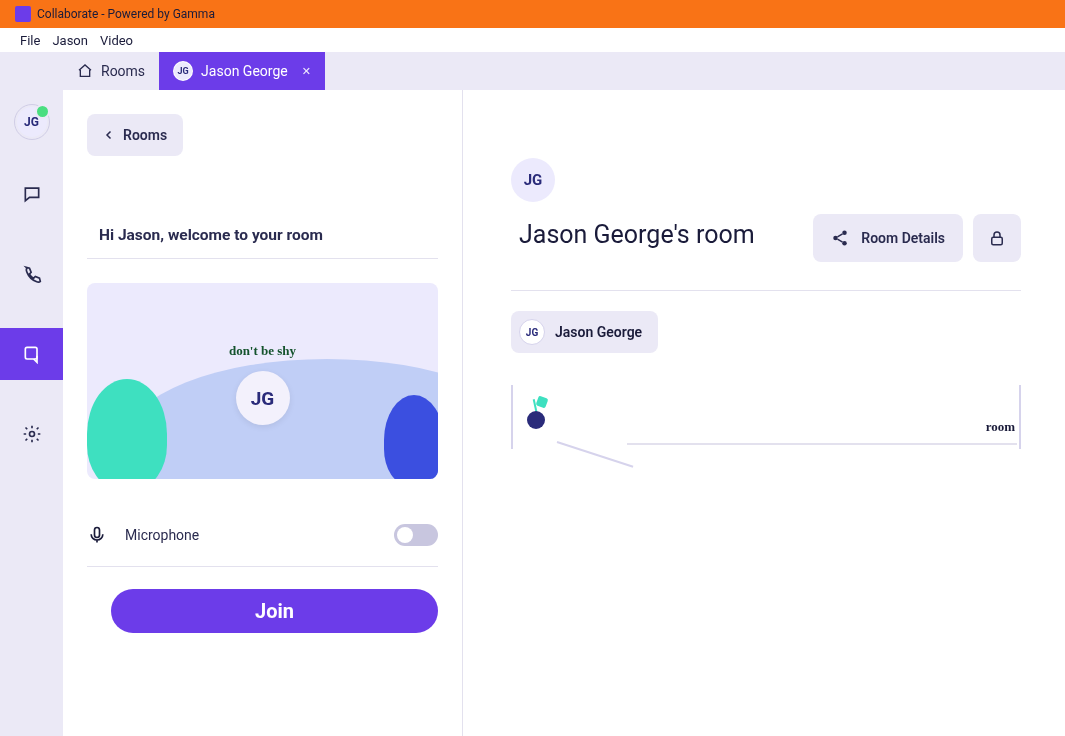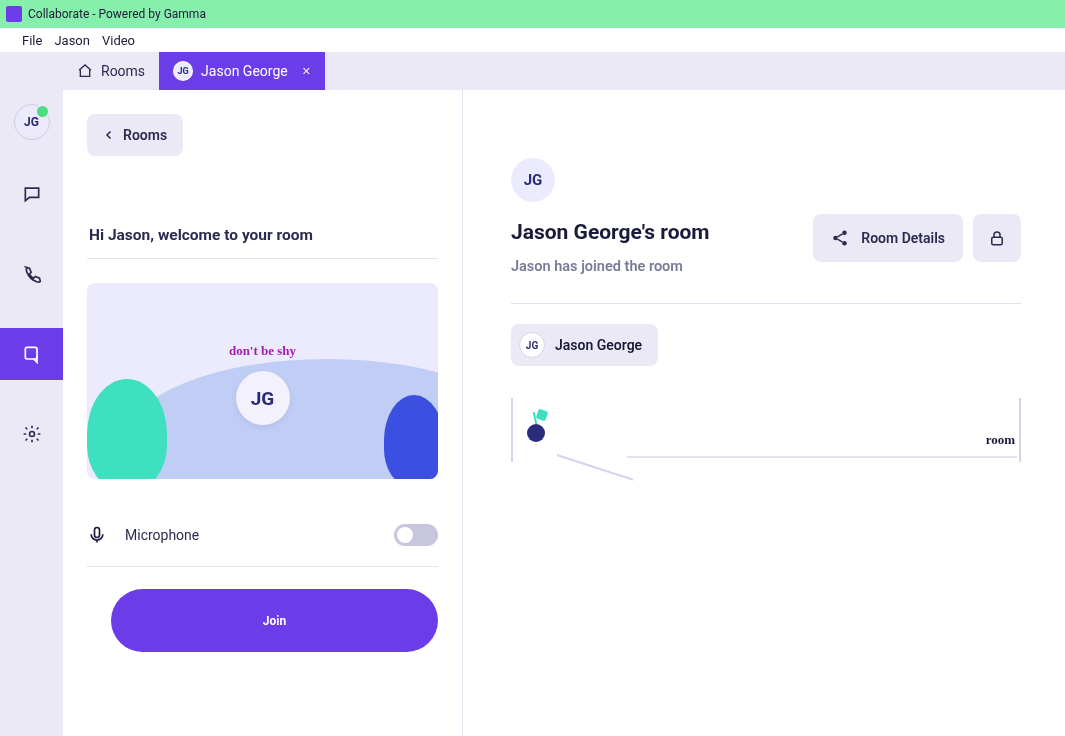--- a/index.html
+++ b/index.html
@@ -9,39 +9,38 @@
     height: 736px;
     overflow: hidden;
     background: #fff;
     font-size: 14px;
     color: #1a1b3a;
   }
   .titlebar {
     height: 28px;
     display: flex;
     align-items: center;
-    padding: 0 6px;
+    padding: 0 15px;
     font-size: 12px;
-    background: #86efac;
+    background: #f97316;
   }
   .titlebar .logo {
     width: 16px; height: 16px;
     background: #6c3ce9;
     border-radius: 2px;
     margin-right: 6px;
     position: relative;
   }
   .menubar {
     height: 24px;
     display: flex;
     align-items: center;
-    padding: 0 6px;
+    padding: 0 20px;
     font-size: 13px;
     gap: 12px;
-    margin-left: 16px;
   }
   .menubar span { cursor: pointer; }
   .tabbar {
     height: 38px;
     background: #ebe9f6;
     display: flex;
     align-items: stretch;
     padding-left: 63px;
   }
   .tab {
@@ -125,41 +124,41 @@
     border-radius:8px;
     display:inline-flex;align-items:center;
     padding: 0 16px;
     gap: 8px;
     font-weight:600;
     color:#2a2b4f;
     width:fit-content;
     cursor:pointer;
   }
   .welcome {
-    margin: 70px 24px 14px 26px;
+    margin: 70px 24px 14px 36px;
     font-weight:700;
     font-size:15.5px;
     color:#2a2b4f;
   }
   .divider {
     height:1px;background:#e3e1ee;
     margin: 0 24px;
   }
   .preview {
     margin: 24px;
     height: 196px;
     border-radius:8px;
     background:#eceafd;
     position:relative;
     overflow:hidden;
   }
   .preview .shy {
     position:absolute;top:60px;left:50%;transform:translateX(-50%);
     font-family: "Comic Sans MS", cursive;
-    font-size:13px;font-weight:700;color:#a21caf;
+    font-size:13px;font-weight:700;color:#14532d;
   }
   .preview .avatar-big {
     position:absolute;top:88px;left:50%;transform:translateX(-50%);
     width:54px;height:54px;border-radius:50%;
     background:#f3f1fc;
     display:flex;align-items:center;justify-content:center;
     font-weight:700;font-size:19px;color:#2a2b7a;
     box-shadow:0 2px 6px rgba(0,0,0,.08);
   }
   .preview .hill {
@@ -188,40 +187,40 @@
   .toggle {
     width:44px;height:22px;border-radius:999px;
     background:#c8c6df;position:relative;cursor:pointer;
   }
   .toggle::after {
     content:"";position:absolute;left:3px;top:3px;
     width:16px;height:16px;border-radius:50%;background:#fff;
   }
   .join-btn {
     margin: 22px 24px 0 48px;
-    height: 63px;
+    height: 44px;
     background:#6c3ce9;
     color:#fff;border-radius:999px;
     display:flex;align-items:center;justify-content:center;
-    font-weight:700;font-size:12px;
+    font-weight:700;font-size:20px;
     cursor:pointer;
   }
   .panel-right {
     flex:1;
     padding: 68px 44px 0 48px;
   }
   .room-head { display:flex;align-items:flex-start;gap:16px; }
   .room-head .left-col { flex:1; }
   .room-avatar {
     width:44px;height:44px;border-radius:50%;
     background:#eceafd;display:flex;align-items:center;justify-content:center;
     font-weight:700;font-size:15px;color:#2a2b7a;
     margin-bottom:18px;
   }
-  .room-title { font-size:21px;font-weight:700;color:#1a1b3a; }
+  .room-title { font-size:25px;font-weight:400;color:#1a1b3a;margin-left:8px; }
   .room-sub { margin-top:14px;font-size:14.5px;font-weight:600;color:#7a7b98; }
   .room-actions { display:flex;gap:10px;margin-top:56px; }
   .btn-gray {
     background:#ebe9f6;border-radius:8px;
     height:48px;display:flex;align-items:center;justify-content:center;
     padding:9px 18px;gap:12px;font-weight:600;color:#2a2b4f;
     cursor:pointer;
   }
   .btn-gray.square { width:48px;padding:0; }
   .hr { height:1px;background:#e3e1ee;margin:28px 0 20px 0; }
@@ -370,21 +369,20 @@
       <div class="join-btn">
         <span>Join</span>
       </div>
     </div>
 
     <div class="panel-right">
       <div class="room-head">
         <div class="left-col">
           <div class="room-avatar">JG</div>
           <div class="room-title">Jason George's room</div>
-          <div class="room-sub">Jason has joined the room</div>
         </div>
         <div class="room-actions">
           <div class="btn-gray">
             <span>
               <svg width="18" height="18" viewBox="0 0 24 24" fill="#2a2b4f">
                   <circle cx="18" cy="5" r="3"></circle>
                   <circle cx="6" cy="12" r="3"></circle>
                   <circle cx="18" cy="19" r="3"></circle>
                   <path d="M8.6 10.5l6.8-4M8.6 13.5l6.8 4" stroke="#2a2b4f" stroke-width="2"></path>
                 </svg>

